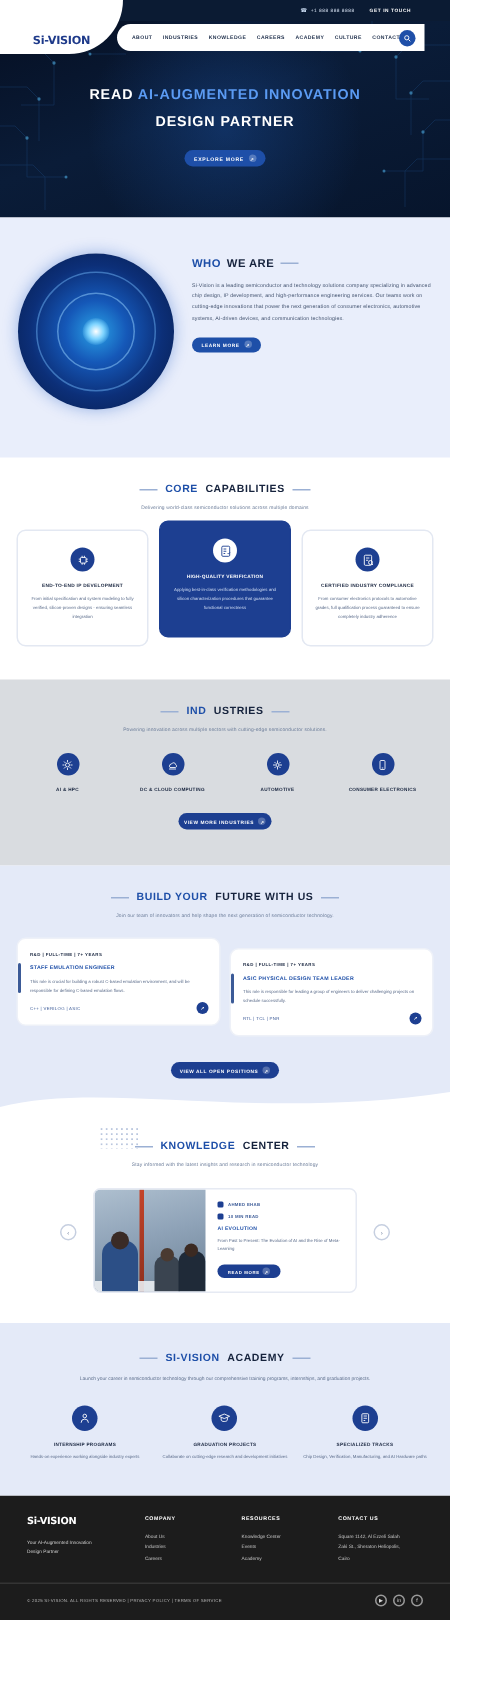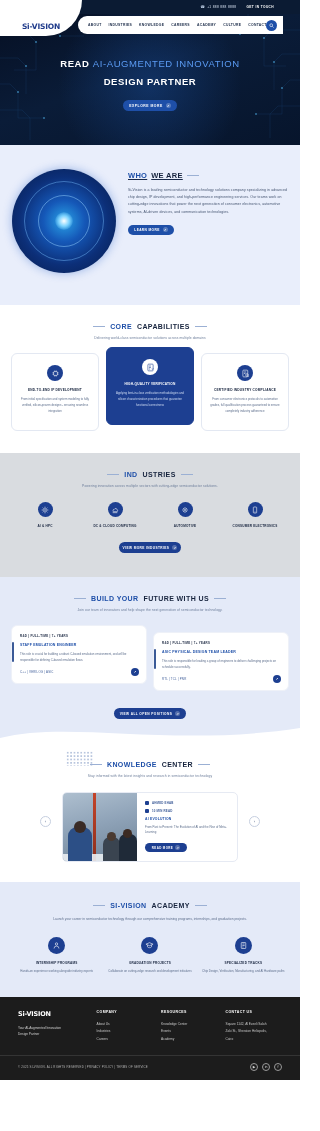--- a/index.html
+++ b/index.html
@@ -62,21 +62,21 @@
     height:131px; position:relative; overflow:hidden;
     background:
       radial-gradient(circle at 50% 55%, rgba(30,90,180,.35) 0%, rgba(6,16,34,0) 55%),
       linear-gradient(160deg,#061024 0%, #0a1c38 45%, #07152c 100%);
   }
   .hero-grid { position:absolute; inset:0; opacity:.6; }
   .hero-inner {
     position:absolute; left:0; right:0; top:44px; text-align:center;
   }
   .hero-l1 { font-size:9.5px; letter-spacing:.6px; font-weight:bold; color:#ffffff; }
-  .hero-l1 .accent { color:#5b9bf3; font-weight:normal; }
+  .hero-l1 .accent { color:#5b9bf3; font-weight:bold; }
   .hero-l2 { font-size:9.5px; letter-spacing:.6px; font-weight:bold; color:#ffffff; margin-top:7px; }
   .hero-btn {
     margin:13px auto 0; width:54px; height:11px; border-radius:8px;
     background:#1e4fa8; color:#fff; font-size:3.4px; font-weight:bold; letter-spacing:.5px;
     display:flex; align-items:center; justify-content:center; gap:3px; cursor:pointer;
   }
   .btn-arrow {
     width:5px; height:5px; border-radius:50%; background:rgba(255,255,255,.25);
     display:inline-flex; align-items:center; justify-content:center; font-size:3px;
   }
@@ -106,21 +106,21 @@
     border:1px solid rgba(150,210,255,.5);
   }
   .who-core {
     position:absolute; left:50%; top:50%; transform:translate(-50%,-50%);
     width:18px; height:18px; border-radius:50%;
     background:radial-gradient(circle,#ffffff 0%, #7fd4ff 40%, rgba(30,120,220,0) 75%);
   }
   .who-text { flex:1; padding:4px 12px 0 4px; }
   .sect-head {
     display:flex; align-items:center; gap:4px; font-size:7.5px; font-weight:bold;
-    letter-spacing:.3px; margin-bottom:7px;text-decoration:underline;
+    letter-spacing:.3px; margin-bottom:7px;
   }
   .sect-head .s-blue { color:#1e4fa8; }
   .sect-head .s-dark { color:#16233d;text-align:right; }
   .rule { width:12px; height:1px; background:#9bb0d4; display:inline-block; }
   .who-p {
     font-size:3.5px; line-height:2.05; color:#43536f; letter-spacing:.1px;
   }
   .who-btn {
     margin-top:9px; width:46px; height:10px; border-radius:7px; background:#1e4fa8;
     color:#fff; font-size:3.2px; font-weight:bold; letter-spacing:.4px;

